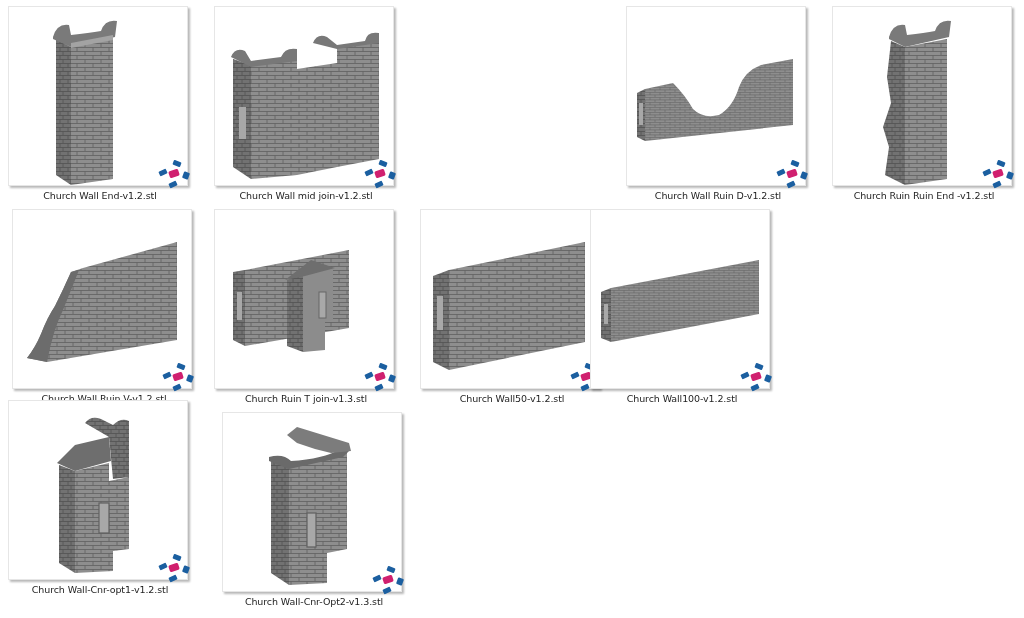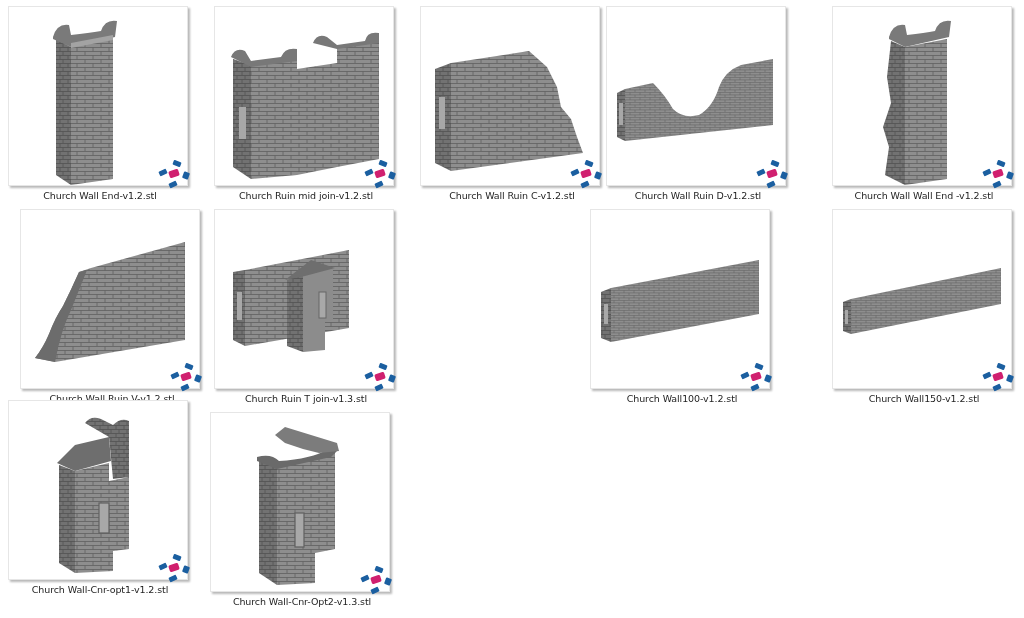--- a/index.html
+++ b/index.html
@@ -98,42 +98,25 @@
         <path d="M98,36 Q102,26 112,30 L122,38 L150,34 Q152,24 164,26 L164,36 L122,42 Z" fill="#787878"></path>
       </svg>
       <svg class="badge" viewBox="0 0 36 34">
         <rect x="12" y="13" width="10" height="7" rx="1.5" transform="rotate(-18 17 16.5)" fill="#d0206f"></rect>
         <rect x="2" y="13" width="8" height="5" rx="1" transform="rotate(-25 6 15.5)" fill="#1b5fa0"></rect>
         <rect x="16" y="4" width="8" height="5" rx="1" transform="rotate(20 20 6.5)" fill="#1b5fa0"></rect>
         <rect x="26" y="15" width="6" height="7" rx="1" transform="rotate(20 29 18.5)" fill="#1b5fa0"></rect>
         <rect x="12" y="25" width="8" height="5" rx="1" transform="rotate(-25 16 27.5)" fill="#1b5fa0"></rect>
       </svg>
     </div>
-    <div class="label">Church Ruin mid join-v1.2.stl</div>
-  </div>
-
-  <div class="tile" style="left:412px;top:0px">
-    <div class="thumb">
-      <svg class="model" viewBox="0 0 180 180">
-        <polygon points="14,62 30,56 30,164 14,156" fill="url(#bricks-side)"></polygon>
-        <polygon points="30,56 108,44 126,60 136,80 140,100 150,112 156,130 162,146 30,164" fill="url(#bricks)"></polygon>
-        <rect x="18" y="90" width="6" height="32" fill="#a8a8a8"></rect>
-      </svg>
-      <svg class="badge" viewBox="0 0 36 34">
-        <rect x="12" y="13" width="10" height="7" rx="1.5" transform="rotate(-18 17 16.5)" fill="#d0206f"></rect>
-        <rect x="2" y="13" width="8" height="5" rx="1" transform="rotate(-25 6 15.5)" fill="#1b5fa0"></rect>
-        <rect x="16" y="4" width="8" height="5" rx="1" transform="rotate(20 20 6.5)" fill="#1b5fa0"></rect>
-        <rect x="26" y="15" width="6" height="7" rx="1" transform="rotate(20 29 18.5)" fill="#1b5fa0"></rect>
-        <rect x="12" y="25" width="8" height="5" rx="1" transform="rotate(-25 16 27.5)" fill="#1b5fa0"></rect>
-      </svg>
-    </div>
-    <div class="label">Church Wall Ruin C-v1.2.stl</div>
-  </div>
-
-  <div class="tile" style="left:598px;top:0px">
+    <div class="label">Church Wall mid join-v1.2.stl</div>
+  </div>
+
+
+  <div class="tile" style="left:618px;top:0px">
     <div class="thumb">
       <svg class="model" viewBox="0 0 180 180">
         <polygon points="10,86 18,82 18,134 10,130" fill="url(#bricks-side)"></polygon>
         <path d="M18,82 L46,76 Q58,88 66,102 Q76,112 92,108 Q106,100 112,80 Q118,64 134,58 L166,52 L166,118 L18,134 Z" fill="url(#bricks-small)"></path>
         <rect x="12" y="96" width="4" height="22" fill="#a8a8a8"></rect>
       </svg>
       <svg class="badge" viewBox="0 0 36 34">
         <rect x="12" y="13" width="10" height="7" rx="1.5" transform="rotate(-18 17 16.5)" fill="#d0206f"></rect>
         <rect x="2" y="13" width="8" height="5" rx="1" transform="rotate(-25 6 15.5)" fill="#1b5fa0"></rect>
         <rect x="16" y="4" width="8" height="5" rx="1" transform="rotate(20 20 6.5)" fill="#1b5fa0"></rect>
@@ -152,24 +135,24 @@
         <path d="M56,30 Q60,16 72,18 L74,28 Q92,26 102,24 Q106,12 118,14 L116,30 L72,40 L56,32 Z" fill="#7a7a7a"></path>
       </svg>
       <svg class="badge" viewBox="0 0 36 34">
         <rect x="12" y="13" width="10" height="7" rx="1.5" transform="rotate(-18 17 16.5)" fill="#d0206f"></rect>
         <rect x="2" y="13" width="8" height="5" rx="1" transform="rotate(-25 6 15.5)" fill="#1b5fa0"></rect>
         <rect x="16" y="4" width="8" height="5" rx="1" transform="rotate(20 20 6.5)" fill="#1b5fa0"></rect>
         <rect x="26" y="15" width="6" height="7" rx="1" transform="rotate(20 29 18.5)" fill="#1b5fa0"></rect>
         <rect x="12" y="25" width="8" height="5" rx="1" transform="rotate(-25 16 27.5)" fill="#1b5fa0"></rect>
       </svg>
     </div>
-    <div class="label">Church Wall Wall End -v1.2.stl</div>
-  </div>
-
-  <div class="tile" style="left:12px;top:203px">
+    <div class="label">Church Ruin Ruin End -v1.2.stl</div>
+  </div>
+
+  <div class="tile" style="left:4px;top:203px">
     <div class="thumb">
       <svg class="model" viewBox="0 0 180 180">
         <path d="M14,148 Q22,138 28,124 Q34,108 42,96 Q50,80 58,62 L70,58 L164,32 L164,130 L34,152 Z" fill="url(#bricks)"></path>
         <path d="M14,148 Q22,138 28,124 Q34,108 42,96 Q50,80 58,62 L66,60 Q58,80 50,100 Q40,120 34,152 Z" fill="#6c6c6c"></path>
       </svg>
       <svg class="badge" viewBox="0 0 36 34">
         <rect x="12" y="13" width="10" height="7" rx="1.5" transform="rotate(-18 17 16.5)" fill="#d0206f"></rect>
         <rect x="2" y="13" width="8" height="5" rx="1" transform="rotate(-25 6 15.5)" fill="#1b5fa0"></rect>
         <rect x="16" y="4" width="8" height="5" rx="1" transform="rotate(20 20 6.5)" fill="#1b5fa0"></rect>
         <rect x="26" y="15" width="6" height="7" rx="1" transform="rotate(20 29 18.5)" fill="#1b5fa0"></rect>
@@ -194,56 +177,56 @@
         <rect x="12" y="13" width="10" height="7" rx="1.5" transform="rotate(-18 17 16.5)" fill="#d0206f"></rect>
         <rect x="2" y="13" width="8" height="5" rx="1" transform="rotate(-25 6 15.5)" fill="#1b5fa0"></rect>
         <rect x="16" y="4" width="8" height="5" rx="1" transform="rotate(20 20 6.5)" fill="#1b5fa0"></rect>
         <rect x="26" y="15" width="6" height="7" rx="1" transform="rotate(20 29 18.5)" fill="#1b5fa0"></rect>
         <rect x="12" y="25" width="8" height="5" rx="1" transform="rotate(-25 16 27.5)" fill="#1b5fa0"></rect>
       </svg>
     </div>
     <div class="label">Church Ruin T join-v1.3.stl</div>
   </div>
 
+  <div class="tile" style="left:412px;top:203px">
+    <div class="thumb">
+      <svg class="model" viewBox="0 0 180 180">
+        <polygon points="12,66 28,60 28,160 12,152" fill="url(#bricks-side)"></polygon>
+        <polygon points="28,60 164,32 164,132 28,160" fill="url(#bricks)"></polygon>
+        <rect x="16" y="86" width="6" height="34" fill="#a8a8a8"></rect>
+      </svg>
+      <svg class="badge" viewBox="0 0 36 34">
+        <rect x="12" y="13" width="10" height="7" rx="1.5" transform="rotate(-18 17 16.5)" fill="#d0206f"></rect>
+        <rect x="2" y="13" width="8" height="5" rx="1" transform="rotate(-25 6 15.5)" fill="#1b5fa0"></rect>
+        <rect x="16" y="4" width="8" height="5" rx="1" transform="rotate(20 20 6.5)" fill="#1b5fa0"></rect>
+        <rect x="26" y="15" width="6" height="7" rx="1" transform="rotate(20 29 18.5)" fill="#1b5fa0"></rect>
+        <rect x="12" y="25" width="8" height="5" rx="1" transform="rotate(-25 16 27.5)" fill="#1b5fa0"></rect>
+      </svg>
+    </div>
+    <div class="label">Church Wall50-v1.2.stl</div>
+  </div>
 
   <div class="tile" style="left:582px;top:203px">
     <div class="thumb">
       <svg class="model" viewBox="0 0 180 180">
         <polygon points="10,82 20,78 20,132 10,128" fill="url(#bricks-side)"></polygon>
         <polygon points="20,78 168,50 168,104 20,132" fill="url(#bricks-small)"></polygon>
         <rect x="13" y="94" width="4" height="20" fill="#a8a8a8"></rect>
       </svg>
       <svg class="badge" viewBox="0 0 36 34">
         <rect x="12" y="13" width="10" height="7" rx="1.5" transform="rotate(-18 17 16.5)" fill="#d0206f"></rect>
         <rect x="2" y="13" width="8" height="5" rx="1" transform="rotate(-25 6 15.5)" fill="#1b5fa0"></rect>
         <rect x="16" y="4" width="8" height="5" rx="1" transform="rotate(20 20 6.5)" fill="#1b5fa0"></rect>
         <rect x="26" y="15" width="6" height="7" rx="1" transform="rotate(20 29 18.5)" fill="#1b5fa0"></rect>
         <rect x="12" y="25" width="8" height="5" rx="1" transform="rotate(-25 16 27.5)" fill="#1b5fa0"></rect>
       </svg>
     </div>
     <div class="label">Church Wall100-v1.2.stl</div>
   </div>
 
-  <div class="tile" style="left:824px;top:203px">
-    <div class="thumb">
-      <svg class="model" viewBox="0 0 180 180">
-        <polygon points="10,92 18,89 18,124 10,121" fill="url(#bricks-side)"></polygon>
-        <polygon points="18,89 168,58 168,94 18,124" fill="url(#bricks-small)"></polygon>
-        <rect x="12" y="100" width="3" height="14" fill="#a8a8a8"></rect>
-      </svg>
-      <svg class="badge" viewBox="0 0 36 34">
-        <rect x="12" y="13" width="10" height="7" rx="1.5" transform="rotate(-18 17 16.5)" fill="#d0206f"></rect>
-        <rect x="2" y="13" width="8" height="5" rx="1" transform="rotate(-25 6 15.5)" fill="#1b5fa0"></rect>
-        <rect x="16" y="4" width="8" height="5" rx="1" transform="rotate(20 20 6.5)" fill="#1b5fa0"></rect>
-        <rect x="26" y="15" width="6" height="7" rx="1" transform="rotate(20 29 18.5)" fill="#1b5fa0"></rect>
-        <rect x="12" y="25" width="8" height="5" rx="1" transform="rotate(-25 16 27.5)" fill="#1b5fa0"></rect>
-      </svg>
-    </div>
-    <div class="label">Church Wall150-v1.2.stl</div>
-  </div>
 
   <div class="tile" style="left:0px;top:394px">
     <div class="thumb">
       <svg class="model" viewBox="0 0 180 180">
         <polygon points="50,64 66,70 66,172 50,162" fill="url(#bricks-side)"></polygon>
         <polygon points="66,70 100,62 100,80 120,76 120,148 104,150 104,170 66,172" fill="url(#bricks)"></polygon>
         <path d="M48,62 L66,44 L100,36 L102,60 L66,70 Z" fill="#6e6e6e"></path>
         <path d="M76,22 Q82,14 92,18 L104,24 Q112,16 120,20 L120,76 L104,78 L100,36 Z" fill="url(#bricks-side)"></path>
         <rect x="90" y="102" width="10" height="30" fill="#a8a8a8" stroke="#606060" stroke-width="1.2"></rect>
       </svg>
@@ -251,21 +234,21 @@
         <rect x="12" y="13" width="10" height="7" rx="1.5" transform="rotate(-18 17 16.5)" fill="#d0206f"></rect>
         <rect x="2" y="13" width="8" height="5" rx="1" transform="rotate(-25 6 15.5)" fill="#1b5fa0"></rect>
         <rect x="16" y="4" width="8" height="5" rx="1" transform="rotate(20 20 6.5)" fill="#1b5fa0"></rect>
         <rect x="26" y="15" width="6" height="7" rx="1" transform="rotate(20 29 18.5)" fill="#1b5fa0"></rect>
         <rect x="12" y="25" width="8" height="5" rx="1" transform="rotate(-25 16 27.5)" fill="#1b5fa0"></rect>
       </svg>
     </div>
     <div class="label">Church Wall-Cnr-opt1-v1.2.stl</div>
   </div>
 
-  <div class="tile" style="left:202px;top:406px">
+  <div class="tile" style="left:214px;top:406px">
     <div class="thumb">
       <svg class="model" viewBox="0 0 180 180">
         <polygon points="48,44 66,52 66,172 48,160" fill="url(#bricks-side)"></polygon>
         <polygon points="66,52 124,40 124,136 104,140 104,170 66,172" fill="url(#bricks)"></polygon>
         <path d="M46,44 Q60,40 68,48 Q100,46 118,36 L126,38 L120,44 L66,56 L46,48 Z" fill="#6a6a6a"></path>
         <path d="M64,22 L74,14 L126,30 L128,38 L108,40 Q90,36 74,30 Z" fill="#7c7c7c"></path>
         <rect x="84" y="100" width="9" height="34" fill="#a8a8a8" stroke="#606060" stroke-width="1.2"></rect>
       </svg>
       <svg class="badge" viewBox="0 0 36 34">
         <rect x="12" y="13" width="10" height="7" rx="1.5" transform="rotate(-18 17 16.5)" fill="#d0206f"></rect>

